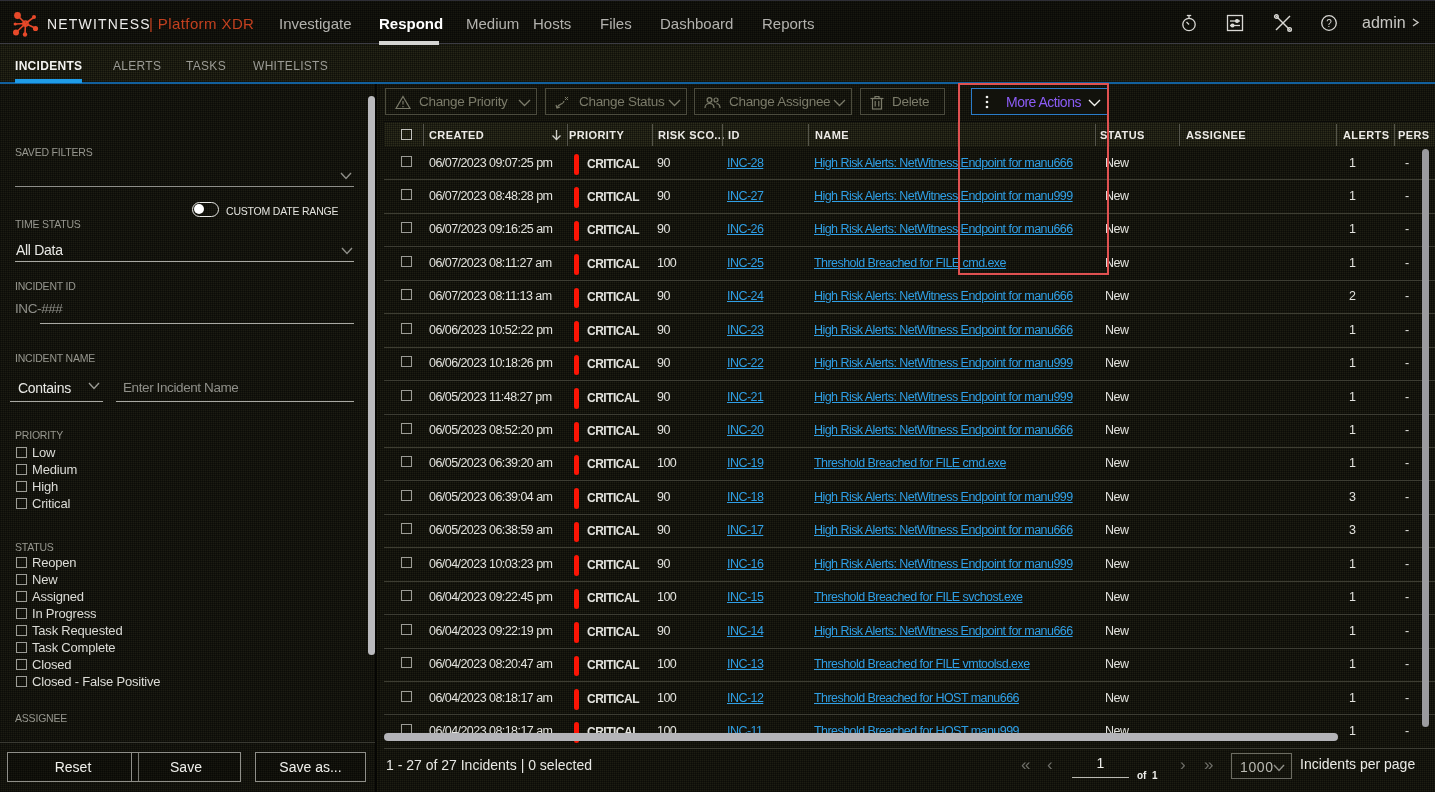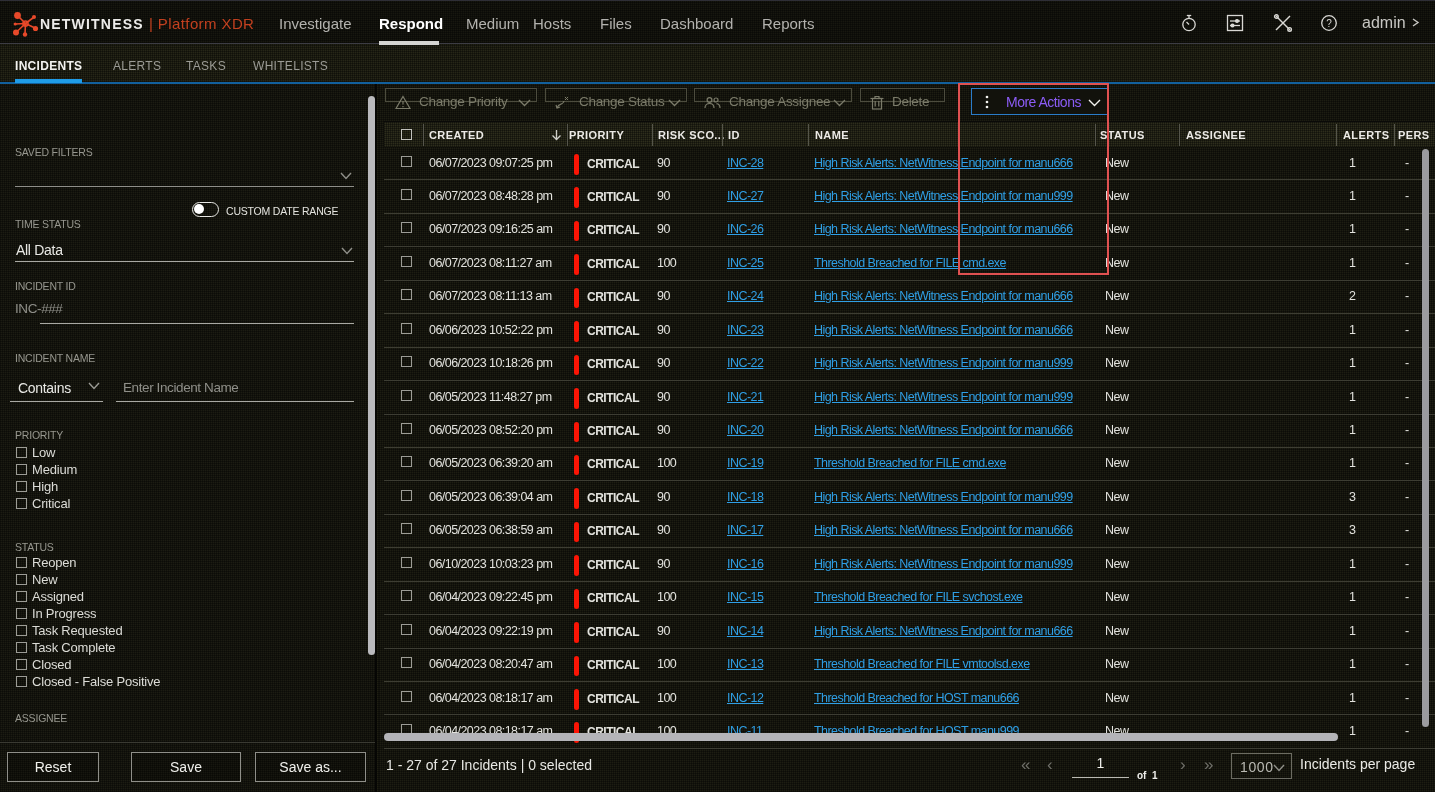--- a/index.html
+++ b/index.html
@@ -5,21 +5,21 @@
  font-family:"Liberation Sans",sans-serif;-webkit-font-smoothing:antialiased}
 #app{position:absolute;inset:0;background-color:#1f1f13;overflow:hidden}
 .tx{background-image:
  repeating-linear-gradient(0deg,rgba(0,0,0,.35) 0 1px,transparent 1px 2px),
  repeating-linear-gradient(90deg,rgba(0,0,0,.35) 0 1px,transparent 1px 2px)}
 #app.tx{}
 
 .nav{position:absolute;left:0;top:0;width:1435px;height:44px;background-color:#17170f;
  border-top:1px solid #2e2e36;border-bottom:1px solid #3c3c44}
 .logo{position:absolute;left:13px;top:10px}
-.brand{position:absolute;left:40px;top:15px;font-size:14px;letter-spacing:1.2px;color:#edecea;font-weight:700}
+.brand{position:absolute;left:47px;top:15px;font-size:14px;letter-spacing:1.2px;color:#edecea;font-weight:400}
 .brand2{position:absolute;left:149px;top:14px;font-size:15px;color:#c2401f;font-weight:400;letter-spacing:.4px}
 .nav .mi{position:absolute;top:14px;font-size:15px;color:#b3b2ae}
 .mi.active{color:#fff;font-weight:700}
 .mi.active:after{content:"";position:absolute;left:0;right:4px;top:26px;height:3.5px;background:#d5d5d2}
 .nico{position:absolute;top:13px;width:18px;height:18px}
 .admin{position:absolute;top:13px;left:1362px;font-size:16px;color:#c8c7c3}
 .achev{position:absolute;top:17px;left:1411px;width:9px;height:9px}
 
 .tabs{position:absolute;left:0;top:45px;width:1435px;height:39px;background-color:#262617;
  border-bottom:2px solid #12609d}
@@ -42,21 +42,21 @@
 .cbrow{position:absolute;left:15px;font-size:13px;letter-spacing:-.2px;color:#dcdcd7}
 .cb{display:inline-block;width:11px;height:11px;border:1px solid #9c9c96;background:transparent}
 .cbrow .cb{position:absolute;left:1px;top:2px}
 .cbrow .t{position:absolute;left:17px;top:0;white-space:nowrap}
 .pbtn{position:absolute;height:30px;border:1px solid #8f8f89;color:#f0f0ec;font-size:14px;
  text-align:center;line-height:28px;background:rgba(0,0,0,.15)}
 .psep{position:absolute;left:0;top:658px;width:375px;height:1px;background:#3a3a32}
 .pscroll{position:absolute;left:368px;top:12px;width:7px;height:559px;background:#b9b9bd;border-radius:4px}
 
 .content{position:absolute;left:379px;top:84px;right:0;bottom:0;background-color:#1d1d12}
-.tbtn{position:absolute;top:4px;height:14px;border:1px solid #4c4c3e;color:#7b7b6a;font-size:13.5px;letter-spacing:-.3px}
+.tbtn{position:absolute;top:4px;height:27px;border:1px solid #4c4c3e;color:#7b7b6a;font-size:13.5px;letter-spacing:-.3px}
 .tbtn .tt{position:absolute;top:5px;white-space:nowrap}
 
 .thead{position:absolute;left:5px;top:37px;right:0;height:26px;background-color:#2d2d1c;
  border-top:1px solid #0a0a08}
 .th{position:absolute;top:7px;font-size:11px;font-weight:700;letter-spacing:.4px;color:#eceae6;white-space:nowrap;overflow:hidden}
 .vsep{position:absolute;top:2px;height:22px;width:1px;background:#55554b}
 .rows{position:absolute;left:5px;top:63px;right:0;height:603px;overflow:hidden}
 .row{position:relative;height:33.45px;border-bottom:1px solid #3d3d33;font-size:12.5px;letter-spacing:-.55px;color:#e3e3de}
 .row>span{position:absolute;top:8.5px;white-space:nowrap}
 .rcb{left:17px;top:11px}
@@ -233,21 +233,21 @@
         <span class="cb"></span>
         <span class="t">Closed</span>
       </div>
 <div class="cbrow" style="top:590px">
         <span class="cb"></span>
         <span class="t">Closed - False Positive</span>
       </div>
 <span class="lbl" style="left:15px;top:628px">ASSIGNEE</span>
 <div class="psep"></div>
 <div class="pscroll"></div>
-<div class="pbtn" style="left:7px;top:668px;width:92px">Reset</div>
+<div class="pbtn" style="left:7px;top:668px;width:132px">Reset</div>
 <div class="pbtn" style="left:131px;top:668px;width:110px">Save</div>
 <div class="pbtn" style="left:255px;top:668px;width:111px">Save as...</div>
 </div>
 <div class="content tx">
 
 <div class="tbtn" style="left:6px;width:152px">
         <svg style="position:absolute;left:9px;top:6px" width="16" height="15" viewBox="0 0 16 15" fill="none" stroke="#7b7b6a" stroke-width="1.2">
 <path d="M8 1.5 L15 13.5 H1 Z"></path>
           <line x1="8" y1="6" x2="8" y2="9.5"></line>
           <line x1="8" y1="11" x2="8" y2="12.2"></line>
@@ -492,21 +492,21 @@
 <span class="c-risk">90</span>
 <span class="c-id"><a>INC-17</a></span>
 <span class="c-name"><a>High Risk Alerts: NetWitness Endpoint for manu666</a></span>
 <span class="c-status">New</span>
 <span class="c-assn"></span>
 <span class="c-alerts">3</span>
 <span class="c-pers">-</span>
 </div>
 <div class="row">
 <span class="cb rcb"></span>
-<span class="c-date">06/10/2023 10:03:23 pm</span>
+<span class="c-date">06/04/2023 10:03:23 pm</span>
 <span class="c-pri">
             <span class="bar"></span>
             <span class="crit">CRITICAL</span>
           </span>
 <span class="c-risk">90</span>
 <span class="c-id"><a>INC-16</a></span>
 <span class="c-name"><a>High Risk Alerts: NetWitness Endpoint for manu999</a></span>
 <span class="c-status">New</span>
 <span class="c-assn"></span>
 <span class="c-alerts">1</span>

